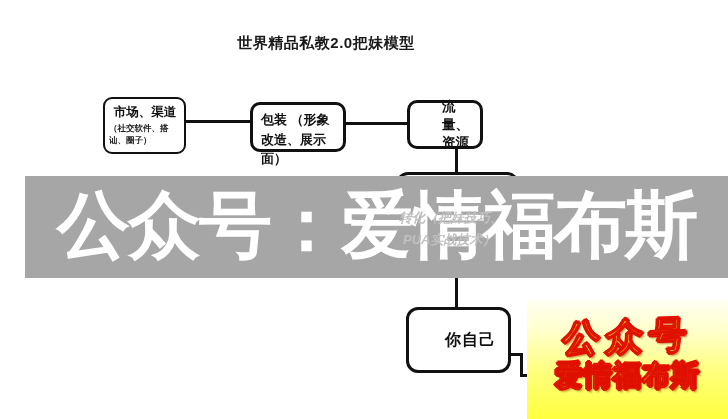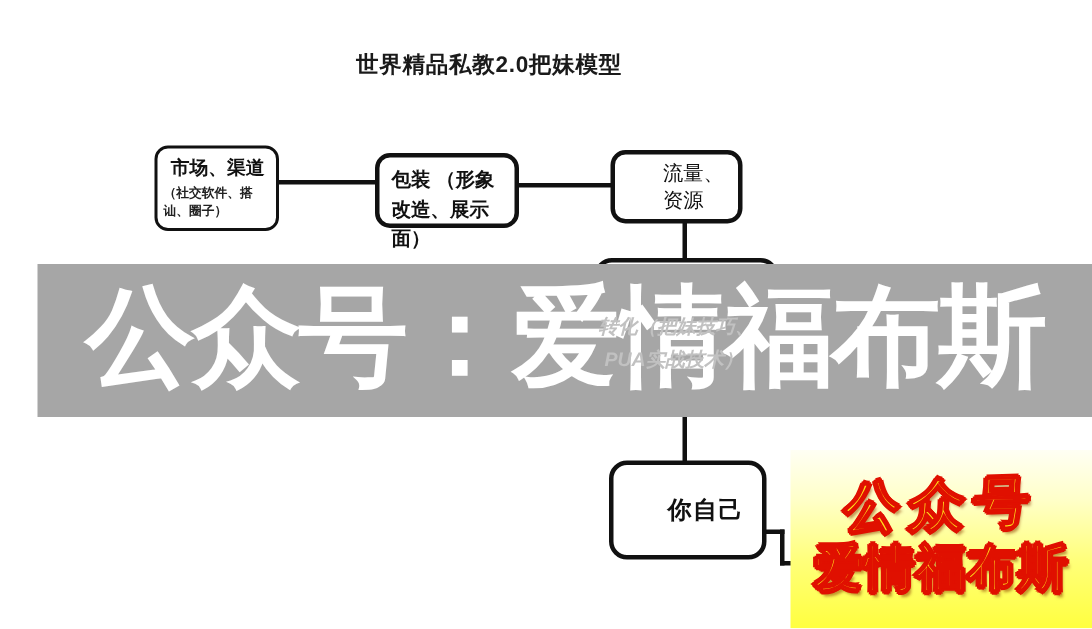--- a/index.html
+++ b/index.html
@@ -42,24 +42,24 @@
     font-size: 8.5px; font-weight: bold; color: #222;
     line-height: 1.45; margin-top: 1px; text-align: left;
   }
   .node-packaging {
     left: 250px; top: 102px; width: 96px; height: 50px;
     border-radius: 10px;
     font-size: 13px; font-weight: bold; color: #111;
     line-height: 1.5; padding: 5px 6px 0 8px; text-align: left;
   }
   .node-traffic {
-    left: 407px; top: 100px; width: 88px; height: 49px;
+    left: 407px; top: 100px; width: 76px; height: 49px;
     border-radius: 10px;
     display: flex; align-items: center; justify-content: center;
-    font-size: 13.5px; font-weight: normal; color: #111; padding-left: 32px;
+    font-size: 13.5px; font-weight: bold; color: #111; padding-left: 32px;
   }
   .node-conversion {
     left: 396px; top: 172px; width: 123px; height: 95px;
     border-radius: 12px;
     z-index: 1;
   }
   .node-self {
     left: 406px; top: 307px; width: 105px; height: 66px;
     border-radius: 12px;
     display: flex; align-items: center; justify-content: center;
@@ -127,21 +127,21 @@
     white-space: nowrap;
   }
   .badge .b1 {
     top: 12px;
     font-size: 37px;
     letter-spacing: 6px;
     transform: skewX(-6deg) rotate(-2deg);
   }
   .badge .b2 {
     top: 57px;
-    font-size: 33px;
+    font-size: 28px;
     letter-spacing: 1px;
   }
 </style>
 </head>
 <body>
 
 <div id="canvas">
 
   <div class="title">世界精品私教2.0把妹模型</div>
 

